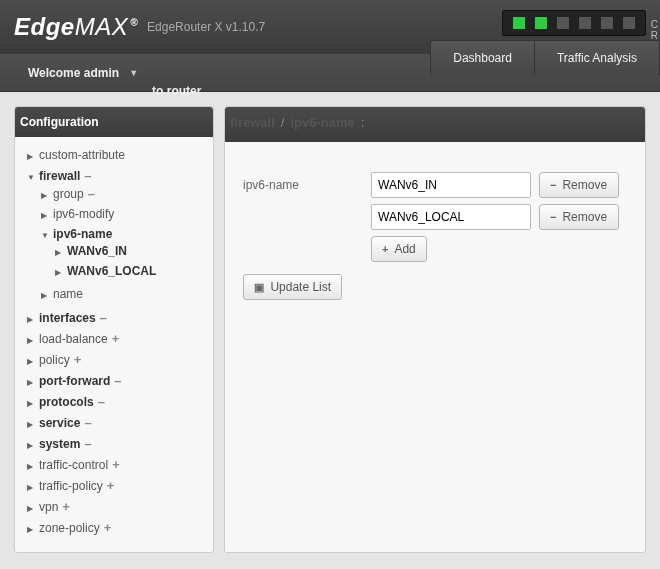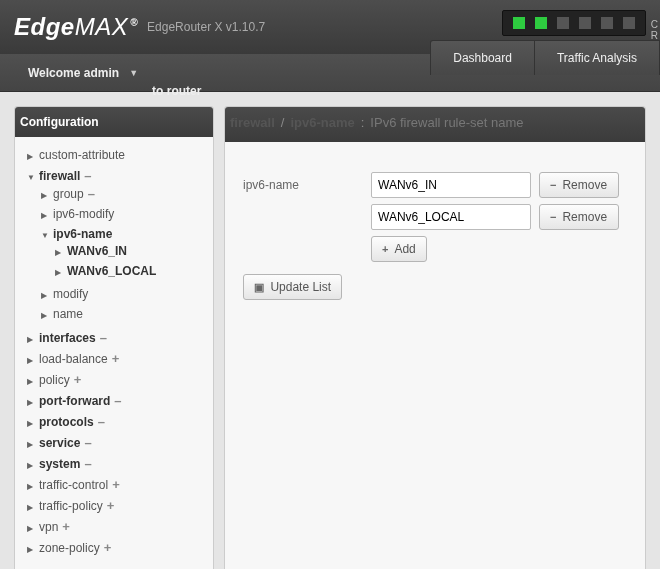--- a/index.html
+++ b/index.html
@@ -100,21 +100,20 @@
     <div class="tree">
       <ul id="tree-root">
           <li><span class="tri right"></span><a class="lbl">custom-attribute</a></li>
           <li class="bold"><span class="tri down"></span><a class="lbl">firewall</a><span class="plusminus">–</span><ul>
               <li><span class="tri right"></span><a class="lbl">group</a><span class="plusminus">–</span></li>
               <li><span class="tri right"></span><a class="lbl">ipv6-modify</a></li>
               <li class="bold"><span class="tri down"></span><a class="lbl">ipv6-name</a><ul>
                   <li class="bold"><span class="tri right"></span><a class="lbl">WANv6_IN</a></li>
                   <li class="bold"><span class="tri right"></span><a class="lbl">WANv6_LOCAL</a></li>
                 </ul></li>
-              <li><span class="tri right"></span><a class="lbl">modify</a></li>
               <li><span class="tri right"></span><a class="lbl">name</a></li>
             </ul></li>
           <li class="bold"><span class="tri right"></span><a class="lbl">interfaces</a><span class="plusminus">–</span></li>
           <li><span class="tri right"></span><a class="lbl">load-balance</a><span class="plusminus">+</span></li>
           <li><span class="tri right"></span><a class="lbl">policy</a><span class="plusminus">+</span></li>
           <li class="bold"><span class="tri right"></span><a class="lbl">port-forward</a><span class="plusminus">–</span></li>
           <li class="bold"><span class="tri right"></span><a class="lbl">protocols</a><span class="plusminus">–</span></li>
           <li class="bold"><span class="tri right"></span><a class="lbl">service</a><span class="plusminus">–</span></li>
           <li class="bold"><span class="tri right"></span><a class="lbl">system</a><span class="plusminus">–</span></li>
           <li><span class="tri right"></span><a class="lbl">traffic-control</a><span class="plusminus">+</span></li>
@@ -125,21 +124,20 @@
     </div>
   </div>
 
   <div class="panel main">
     <div class="panel-head">
       <span class="breadcrumb">
         <span>firewall</span>
         <span class="sep">/</span>
         <span>ipv6-name</span>
         <span class="sep">:</span>
-        <span class="desc">IPv6 firewall rule-set name</span>
       </span>
     </div>
     <div class="body">
       <div class="form-row">
         <div class="key">ipv6-name</div>
         <div class="values">
           <div class="value-line">
             <input class="txt" value="WANv6_IN" style="">
             <button class="btn remove">
                 <span class="ico">−</span>

